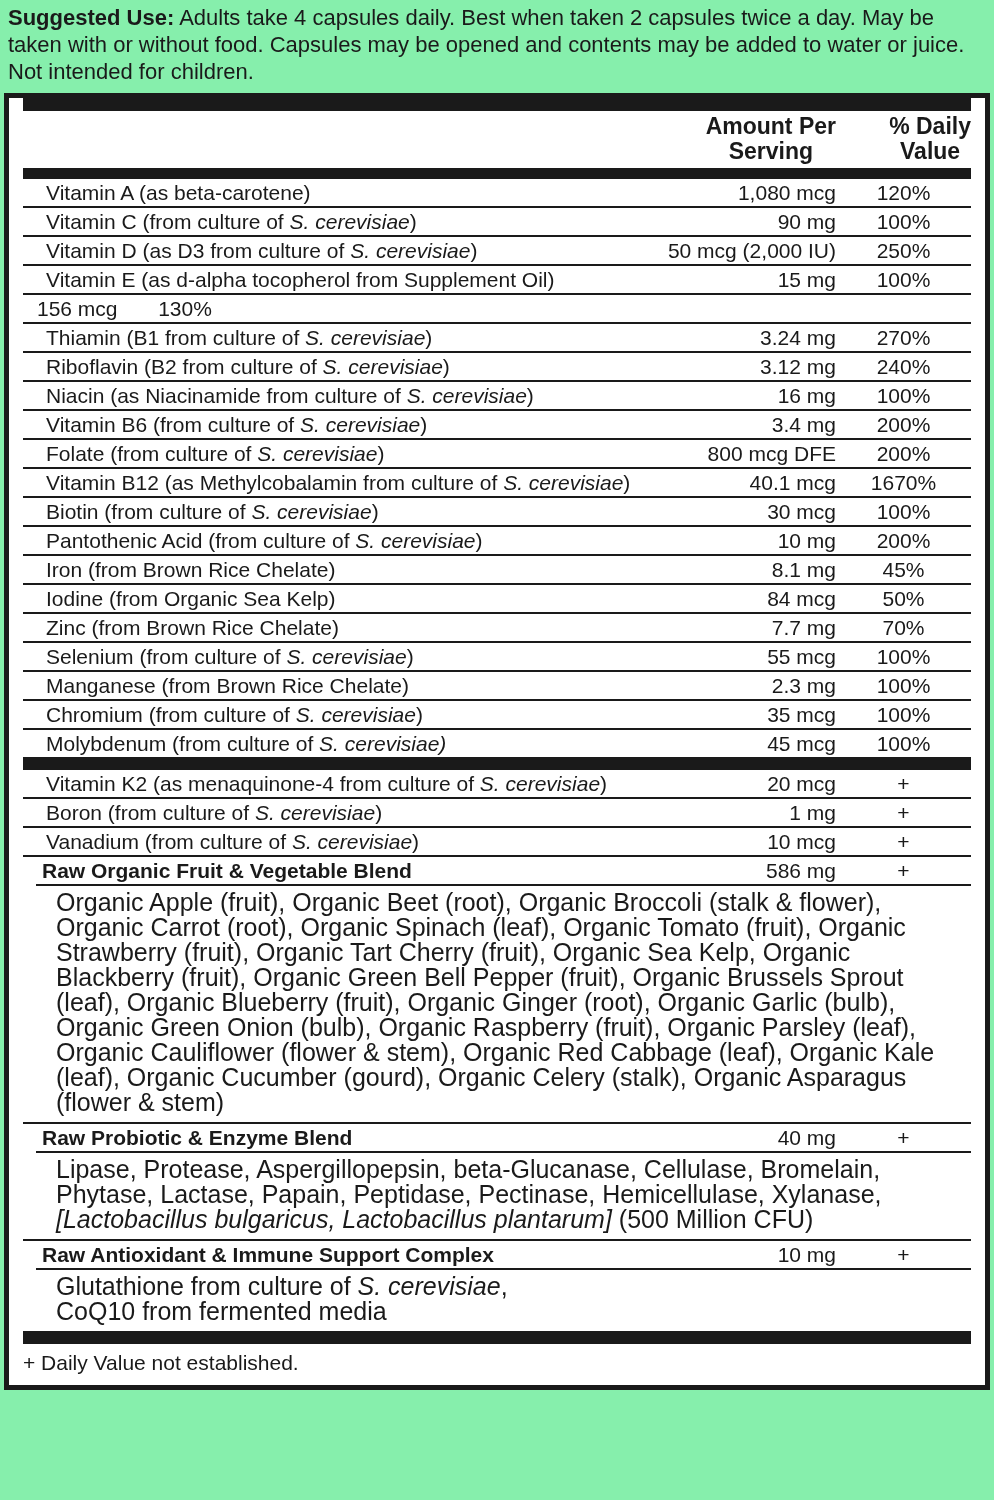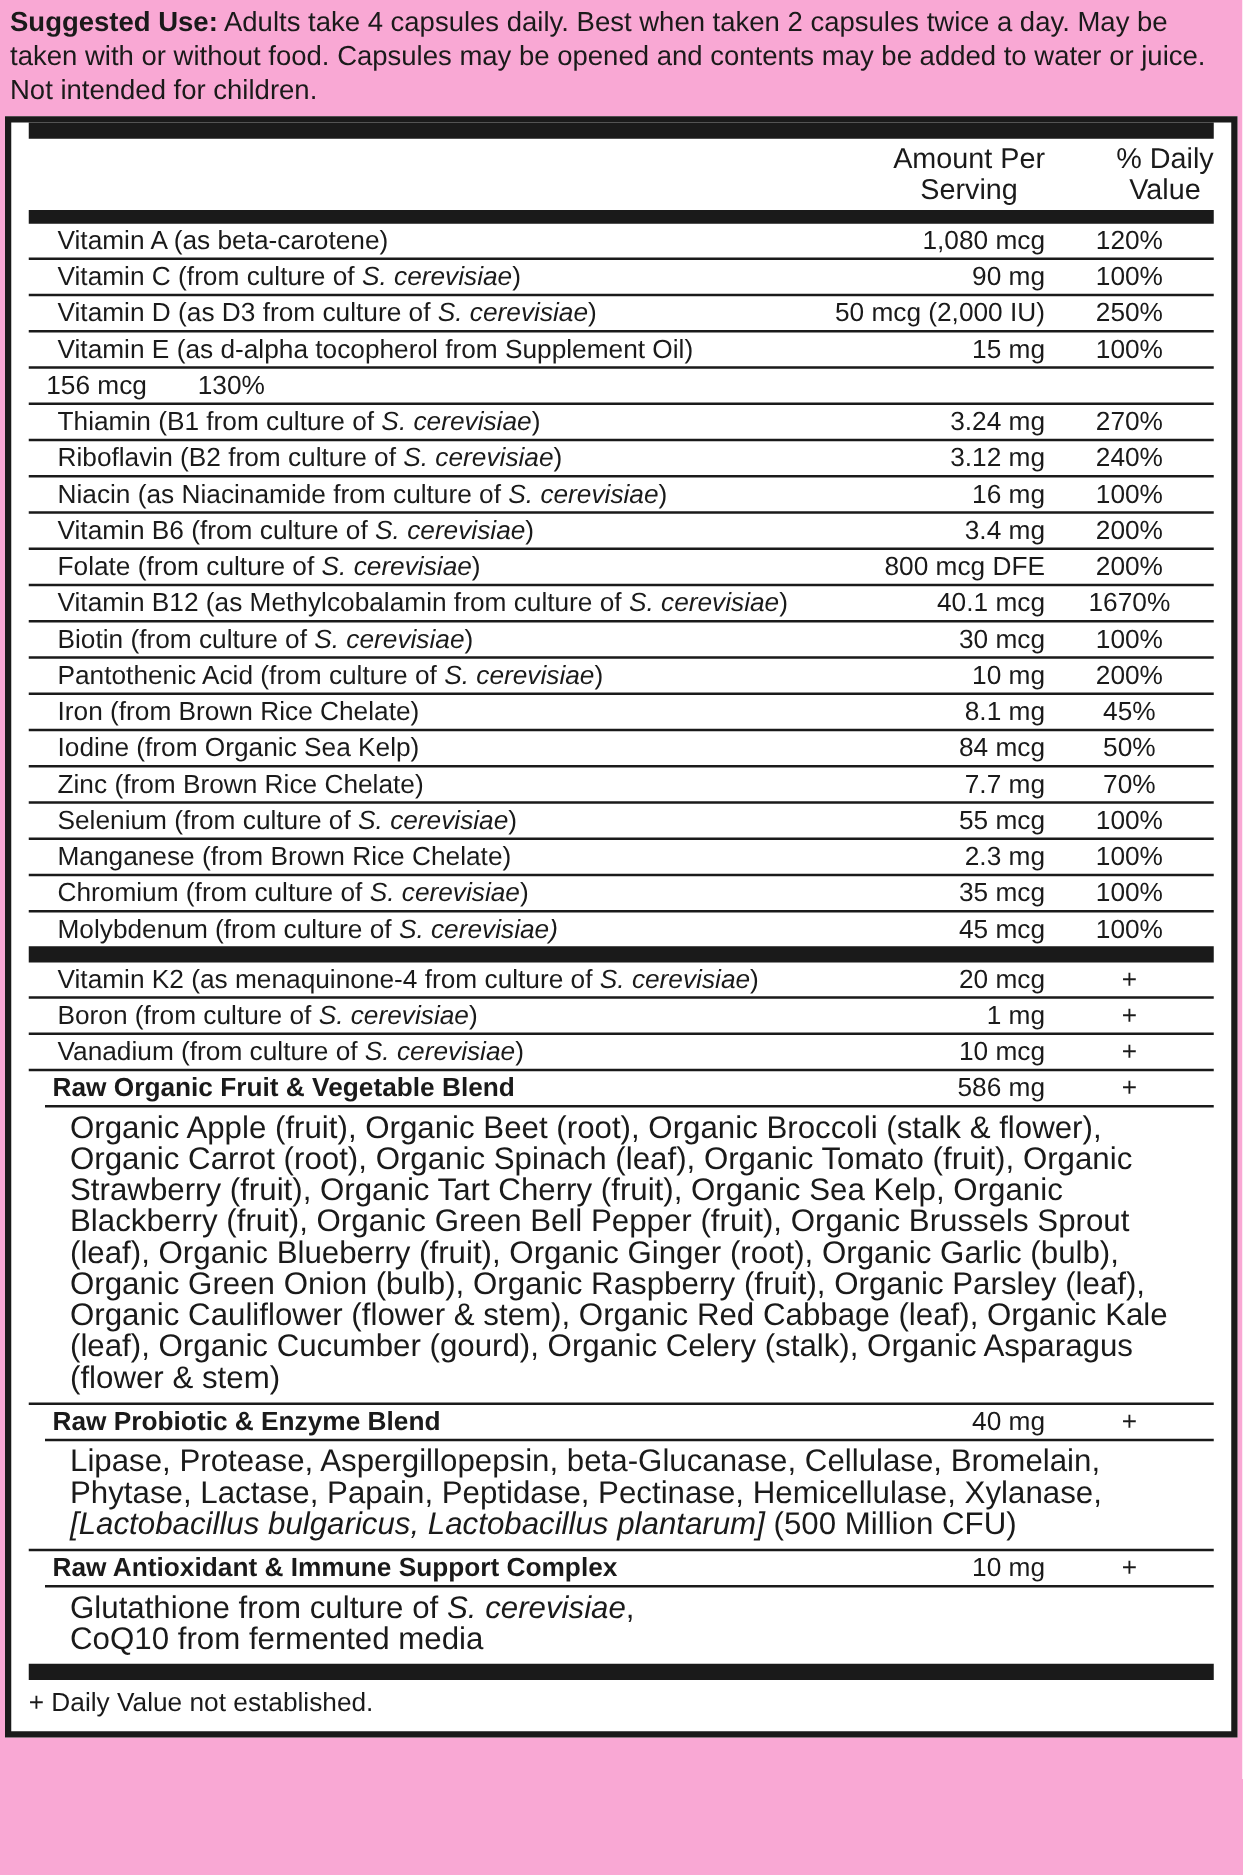--- a/index.html
+++ b/index.html
@@ -2,21 +2,21 @@
 <html><head>
 <meta charset="utf-8">
 <style>
   html,body { margin:0; padding:0; background:#fff; }
   body {
     width:994px;
     font-family:"Liberation Sans","DejaVu Sans",sans-serif;
     color:#1a1a1a;
     -webkit-font-smoothing:antialiased;
   }
-  .page { width:994px; height:1500px; overflow:hidden; position:relative; background:#f9a8d4; }
+  .page { width:994px; height:1500px; overflow:hidden; position:relative; background:#86efac; }
 
   
   .suggested { padding:4px 8px 8px 8px; font-size:22px; line-height:27px; }
   .suggested b { font-weight:bold; }
 
   
   .panel {
     margin:0 4px;
     border:5px solid #1a1a1a;
     padding:0 14px;
@@ -34,21 +34,21 @@
 
   .bar { height:13px; background:#1a1a1a; }
   .bar.mid { height:11px; }
 
   .hdr-row { display:flex; align-items:flex-end; padding:3px 0 4px 0; }
   .hdr-spacer { flex:1; }
   .hdr-col { display:flex; justify-content:flex-end; }
   .hdr-col.dv { width:135px; flex-shrink:0; }
   .hdr-cell {
     text-align:center; white-space:pre-line;
-    font-weight:normal; font-size:23px; line-height:25px;
+    font-weight:bold; font-size:23px; line-height:25px;
   }
 
   .rows {}
   .sep { height:0; border-top:2px solid #1a1a1a; }
   .sep.indent { margin-left:13px; }
 
   .row { display:flex; align-items:center; min-height:27px; font-size:21px;margin-left:14px; }
   .cell-name { flex:1; padding-left:9px; }
   .row.bold .cell-name { font-weight:bold; padding-left:5px; }
   .cell-amt { text-align:right; white-space:nowrap; }

